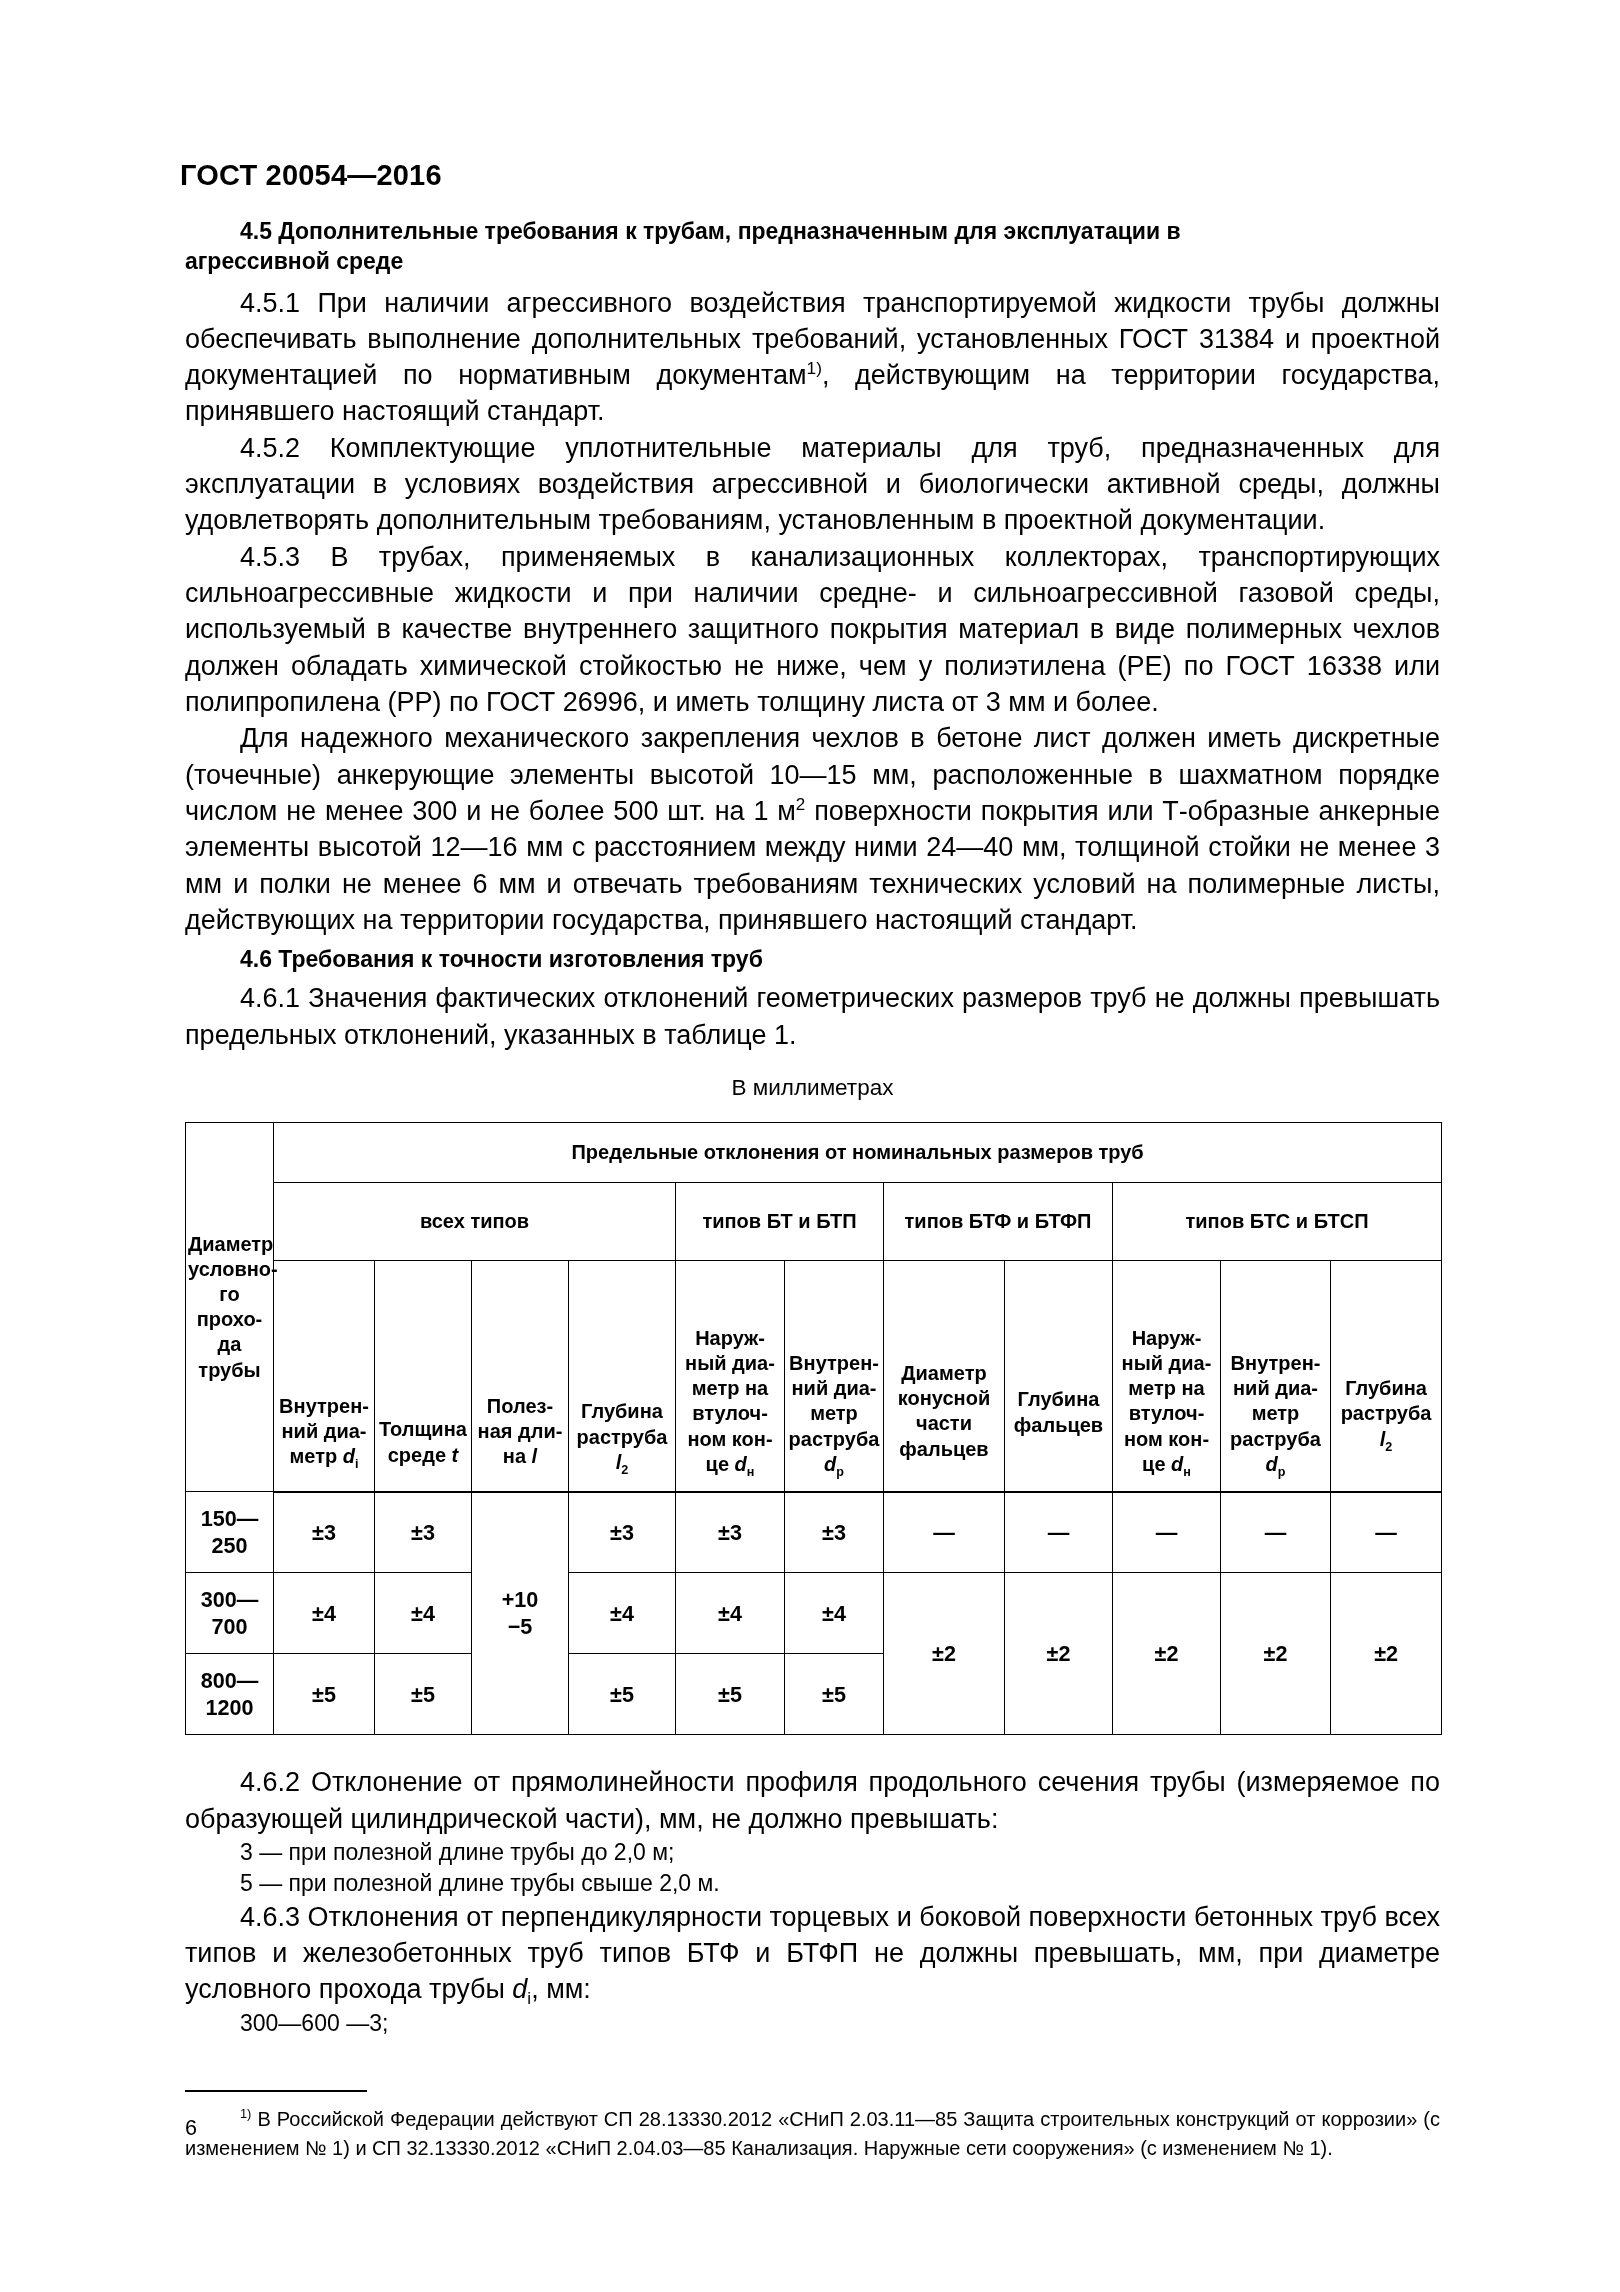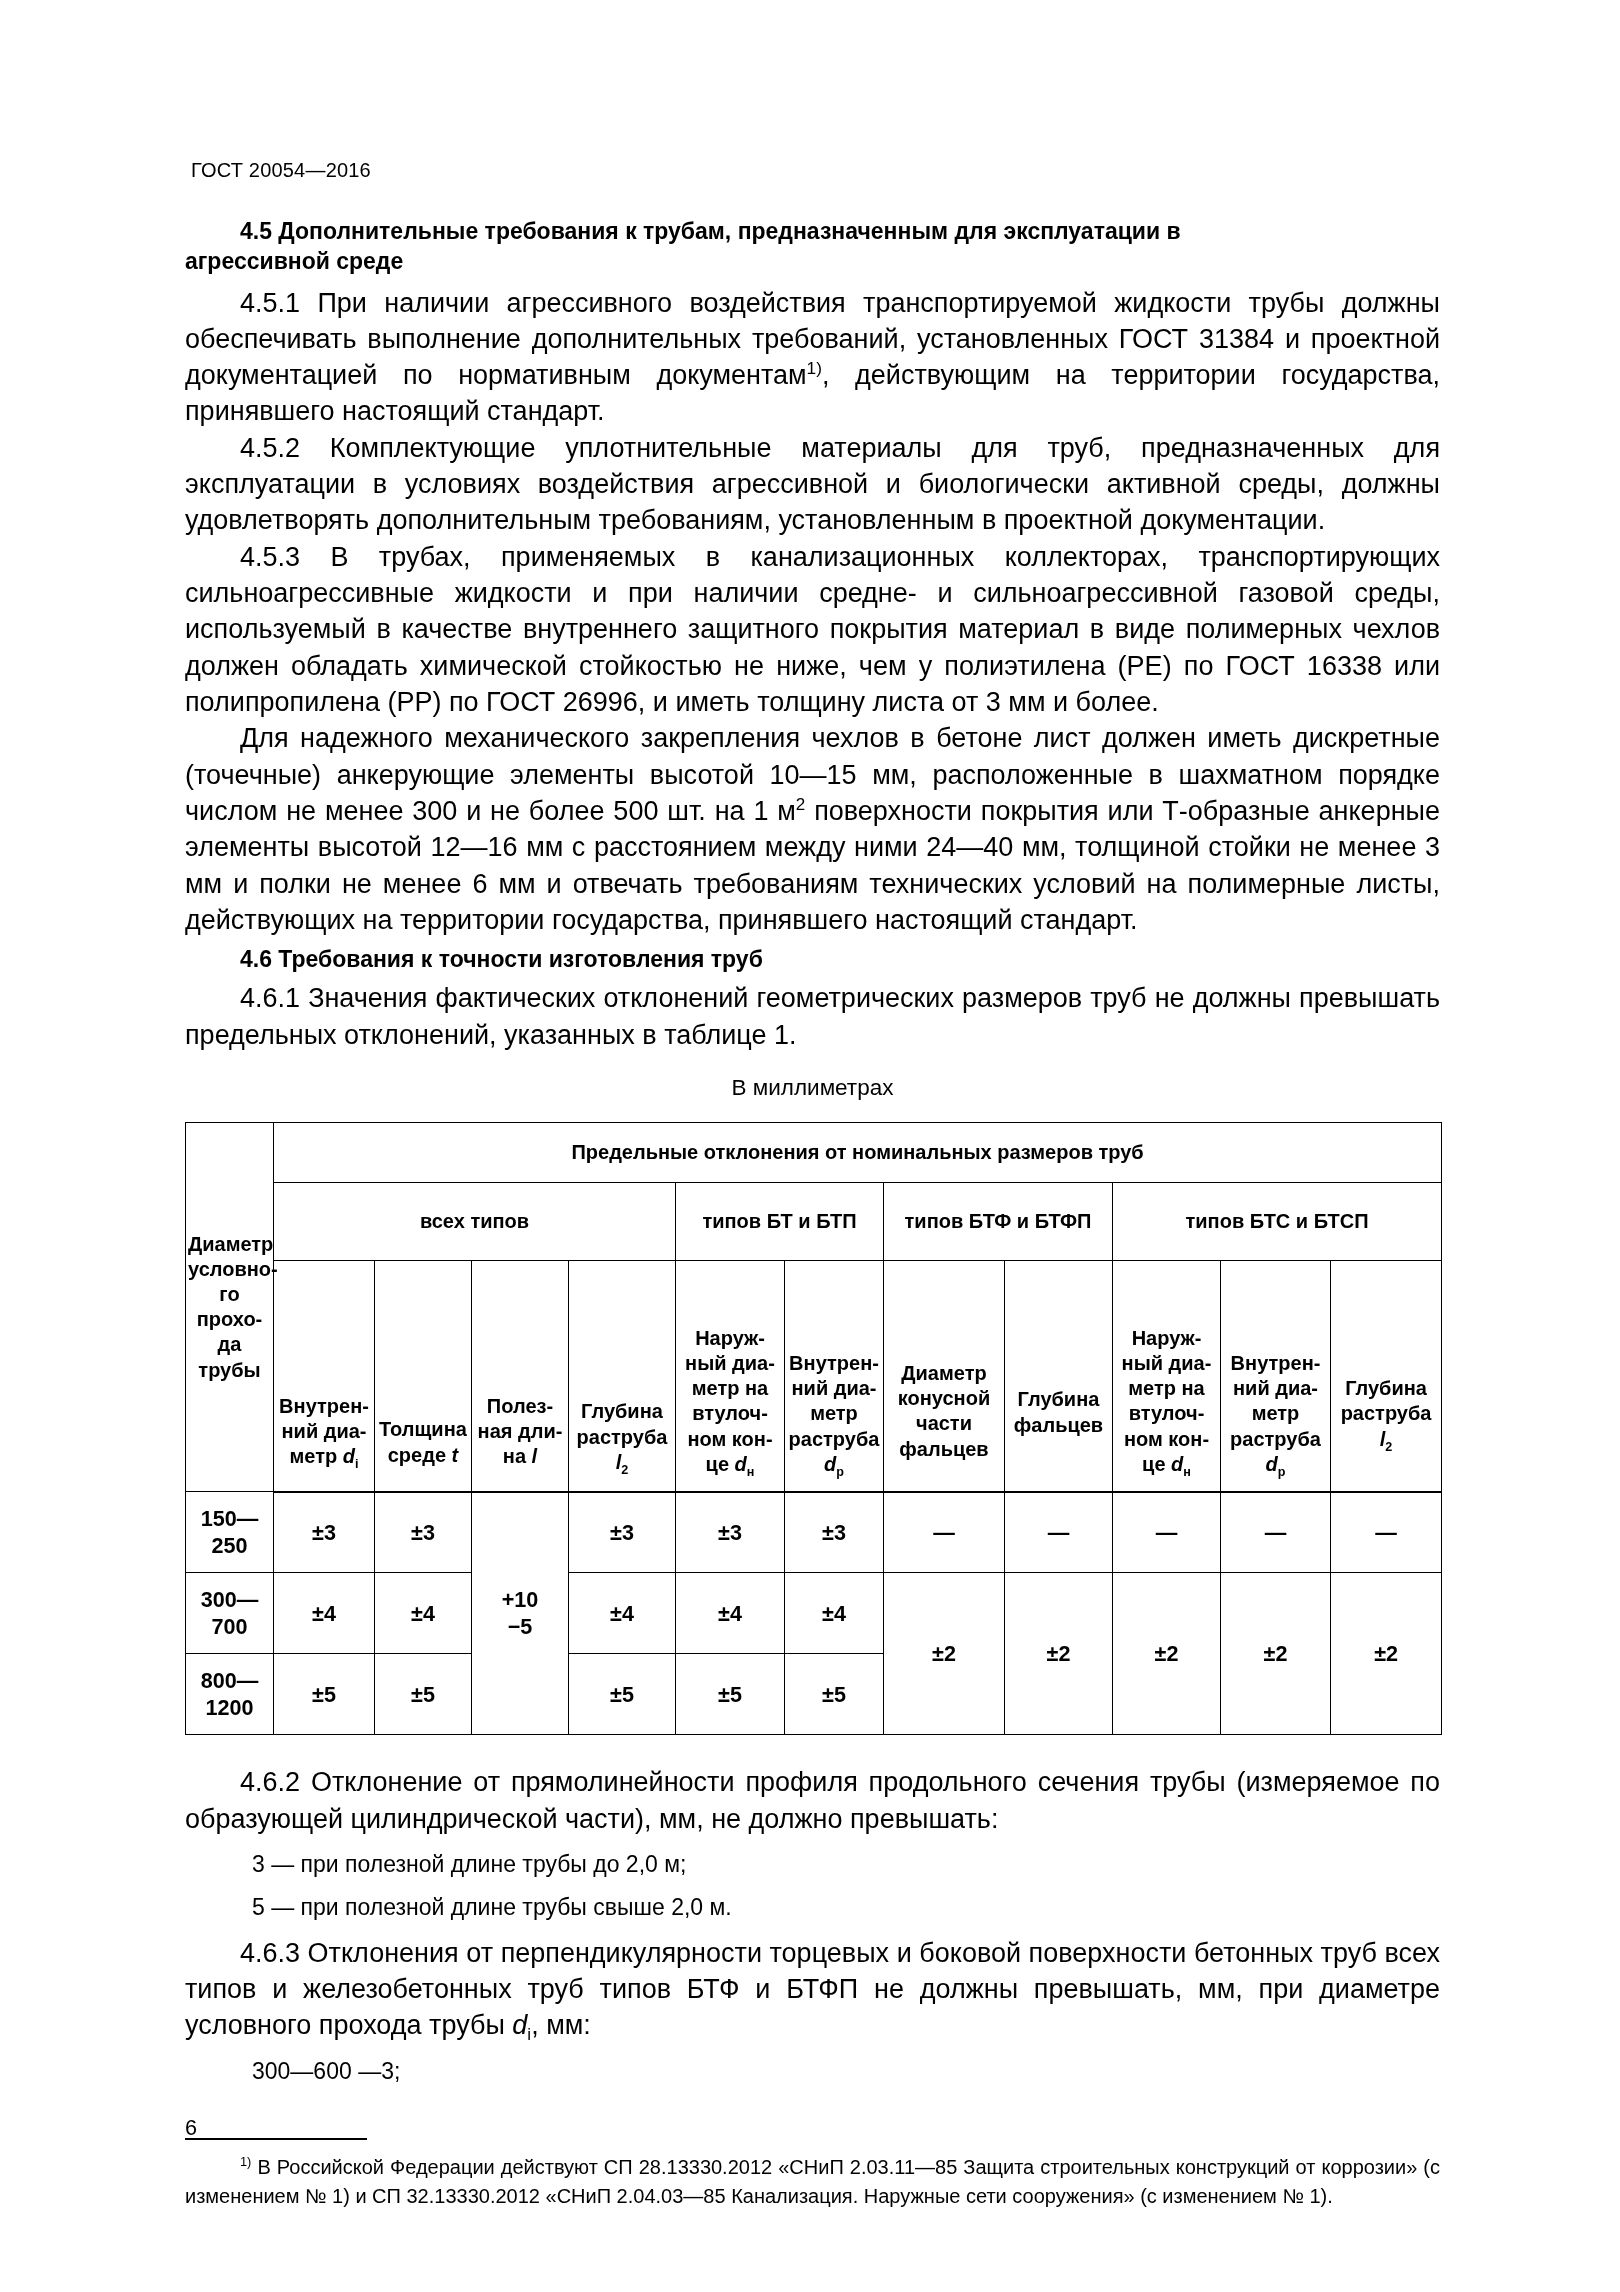--- a/index.html
+++ b/index.html
@@ -23,24 +23,24 @@
   .content {
     position: absolute;
     left: 185px;
     top: 0;
     width: 1255px;
   }
 
   
   .doc-header {
     position: absolute;
-    left: 191px;
+    left: 180px;
     top: 159px;
-    font-size: 20px;
-    font-weight: normal;
+    font-size: 29px;
+    font-weight: bold;
     letter-spacing: 0.2px;
   }
 
   
   .sec-title {
     font-size: 23px;
     font-weight: bold;
     line-height: 1.32;
     text-indent: 55px;
     margin: 0 0 0 0;
@@ -49,21 +49,21 @@
     font-size: 27px;
     line-height: 1.345;
     margin: 0;
     text-align: justify;
     text-indent: 55px;
     hyphens: manual;
   }
   p.listline {
     font-size: 23px;
     line-height: 1.345;
-    margin: 12px;
+    margin: 0;
     text-indent: 55px;
     text-align: left;
   }
 
   sup.fn {
     font-size: 0.64em;
     vertical-align: super;
     line-height: 0;
   }
   i.var { font-style: italic; }

